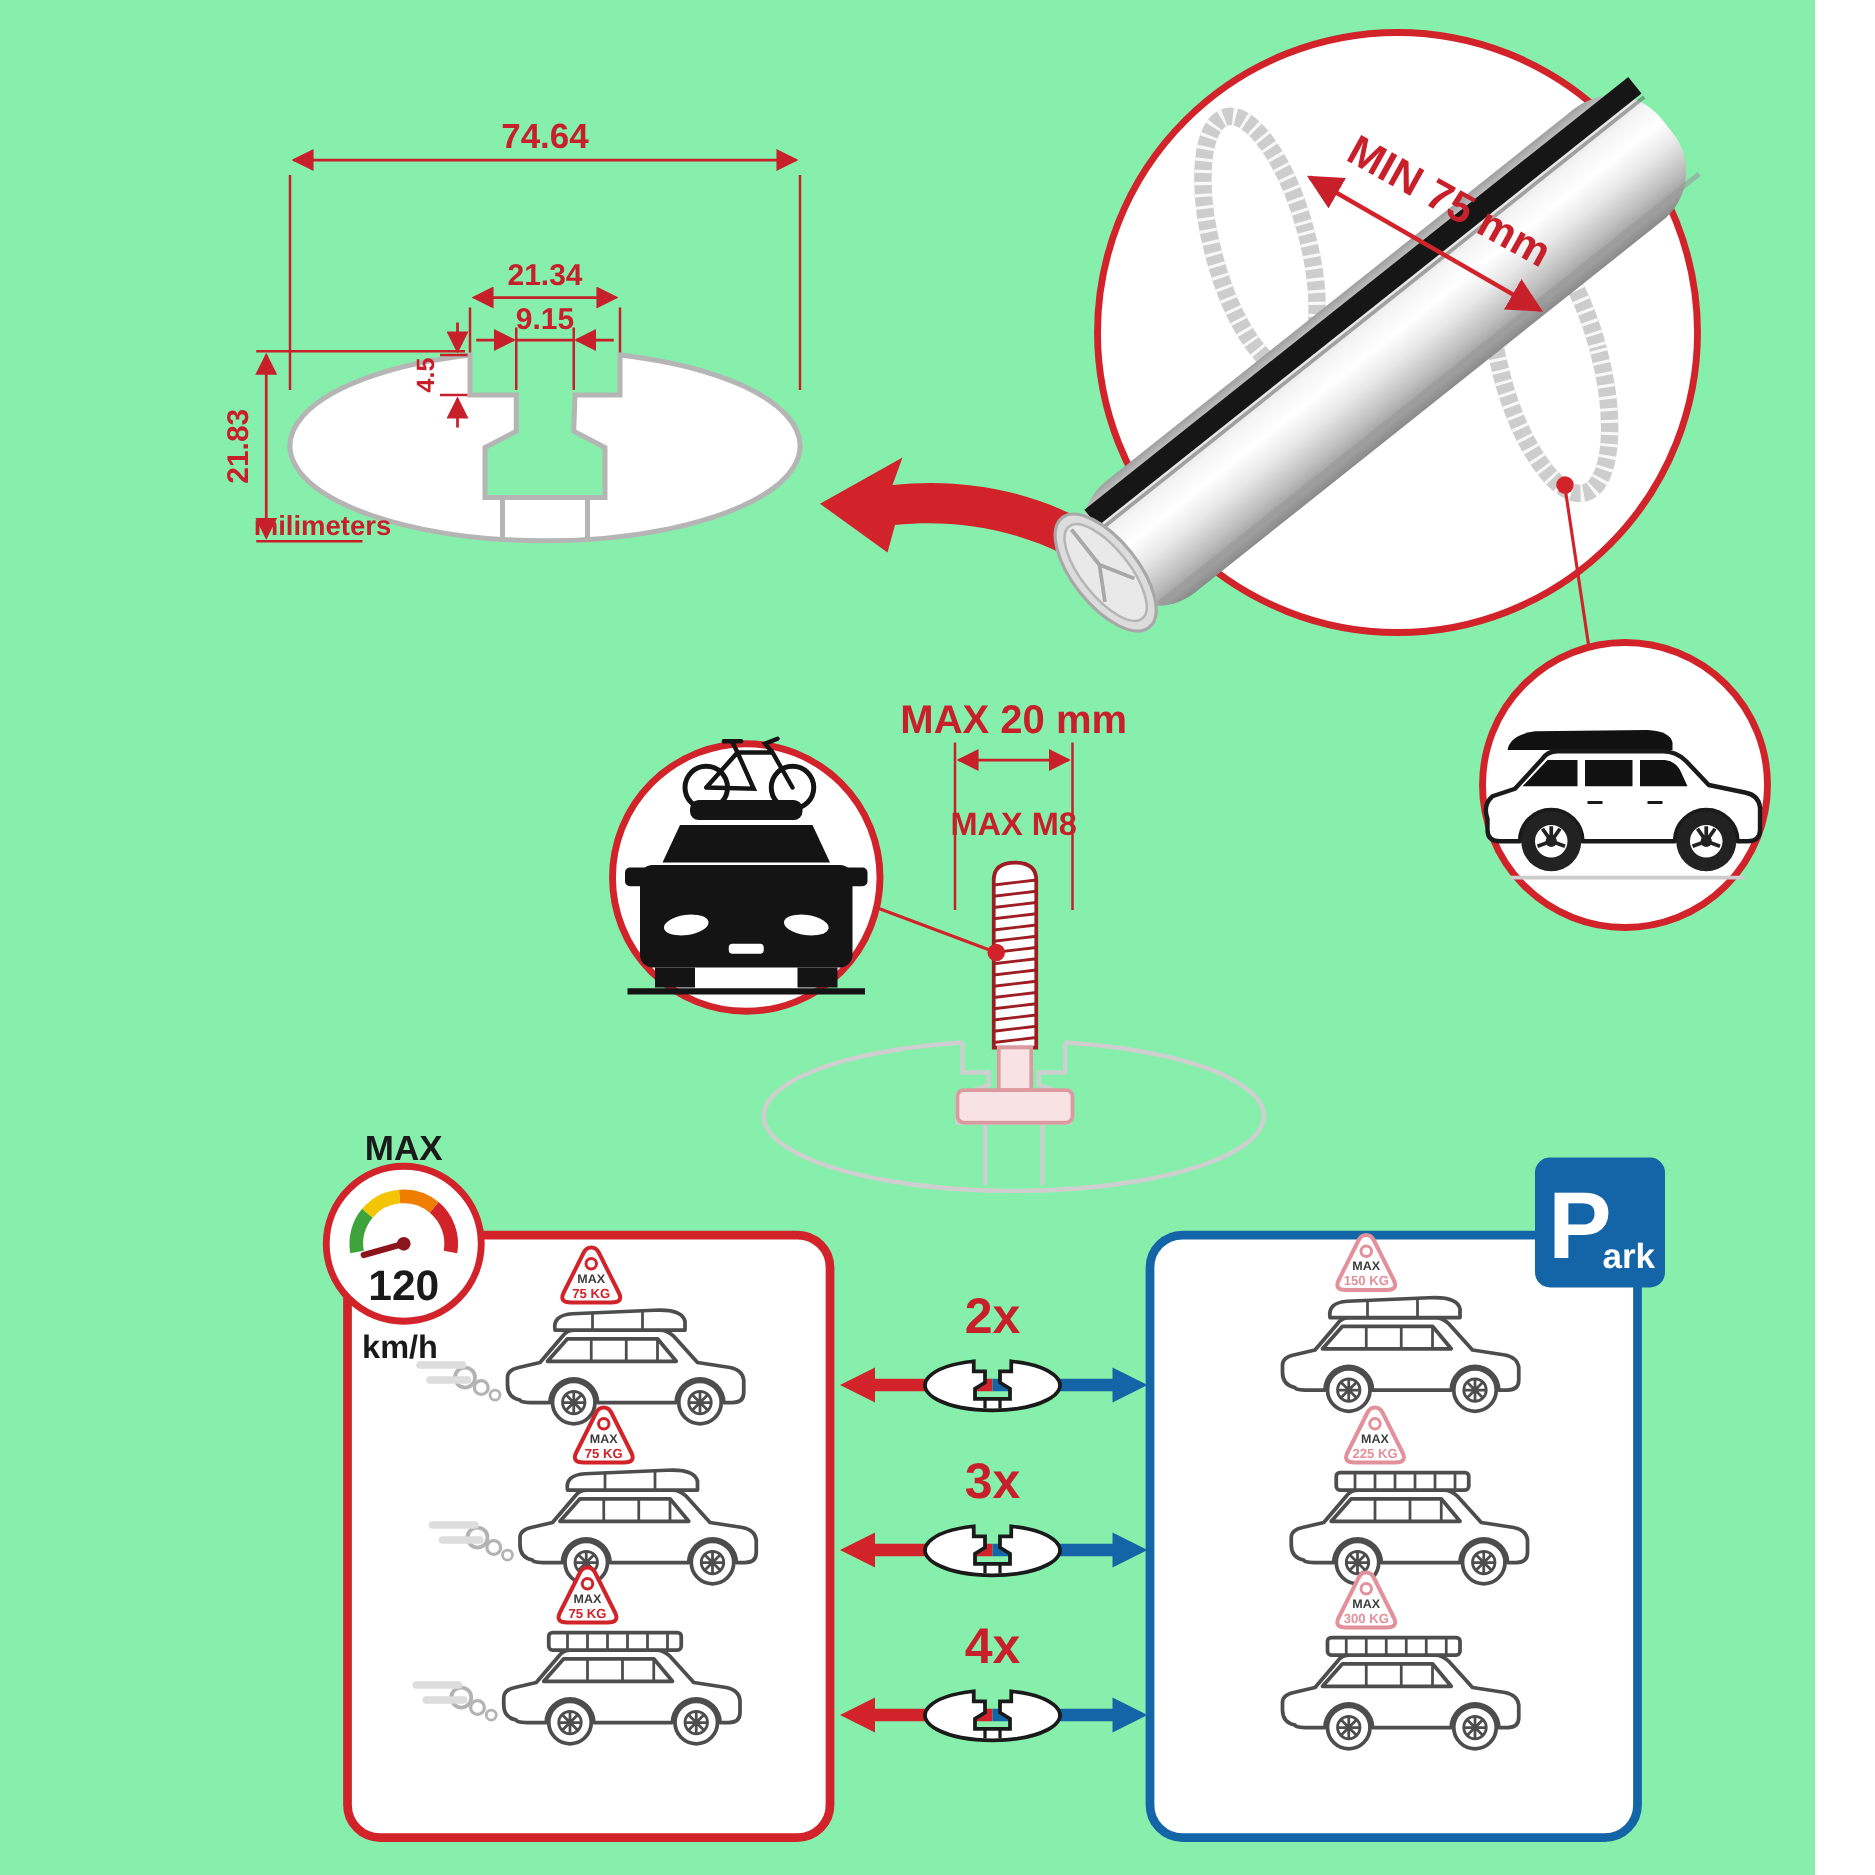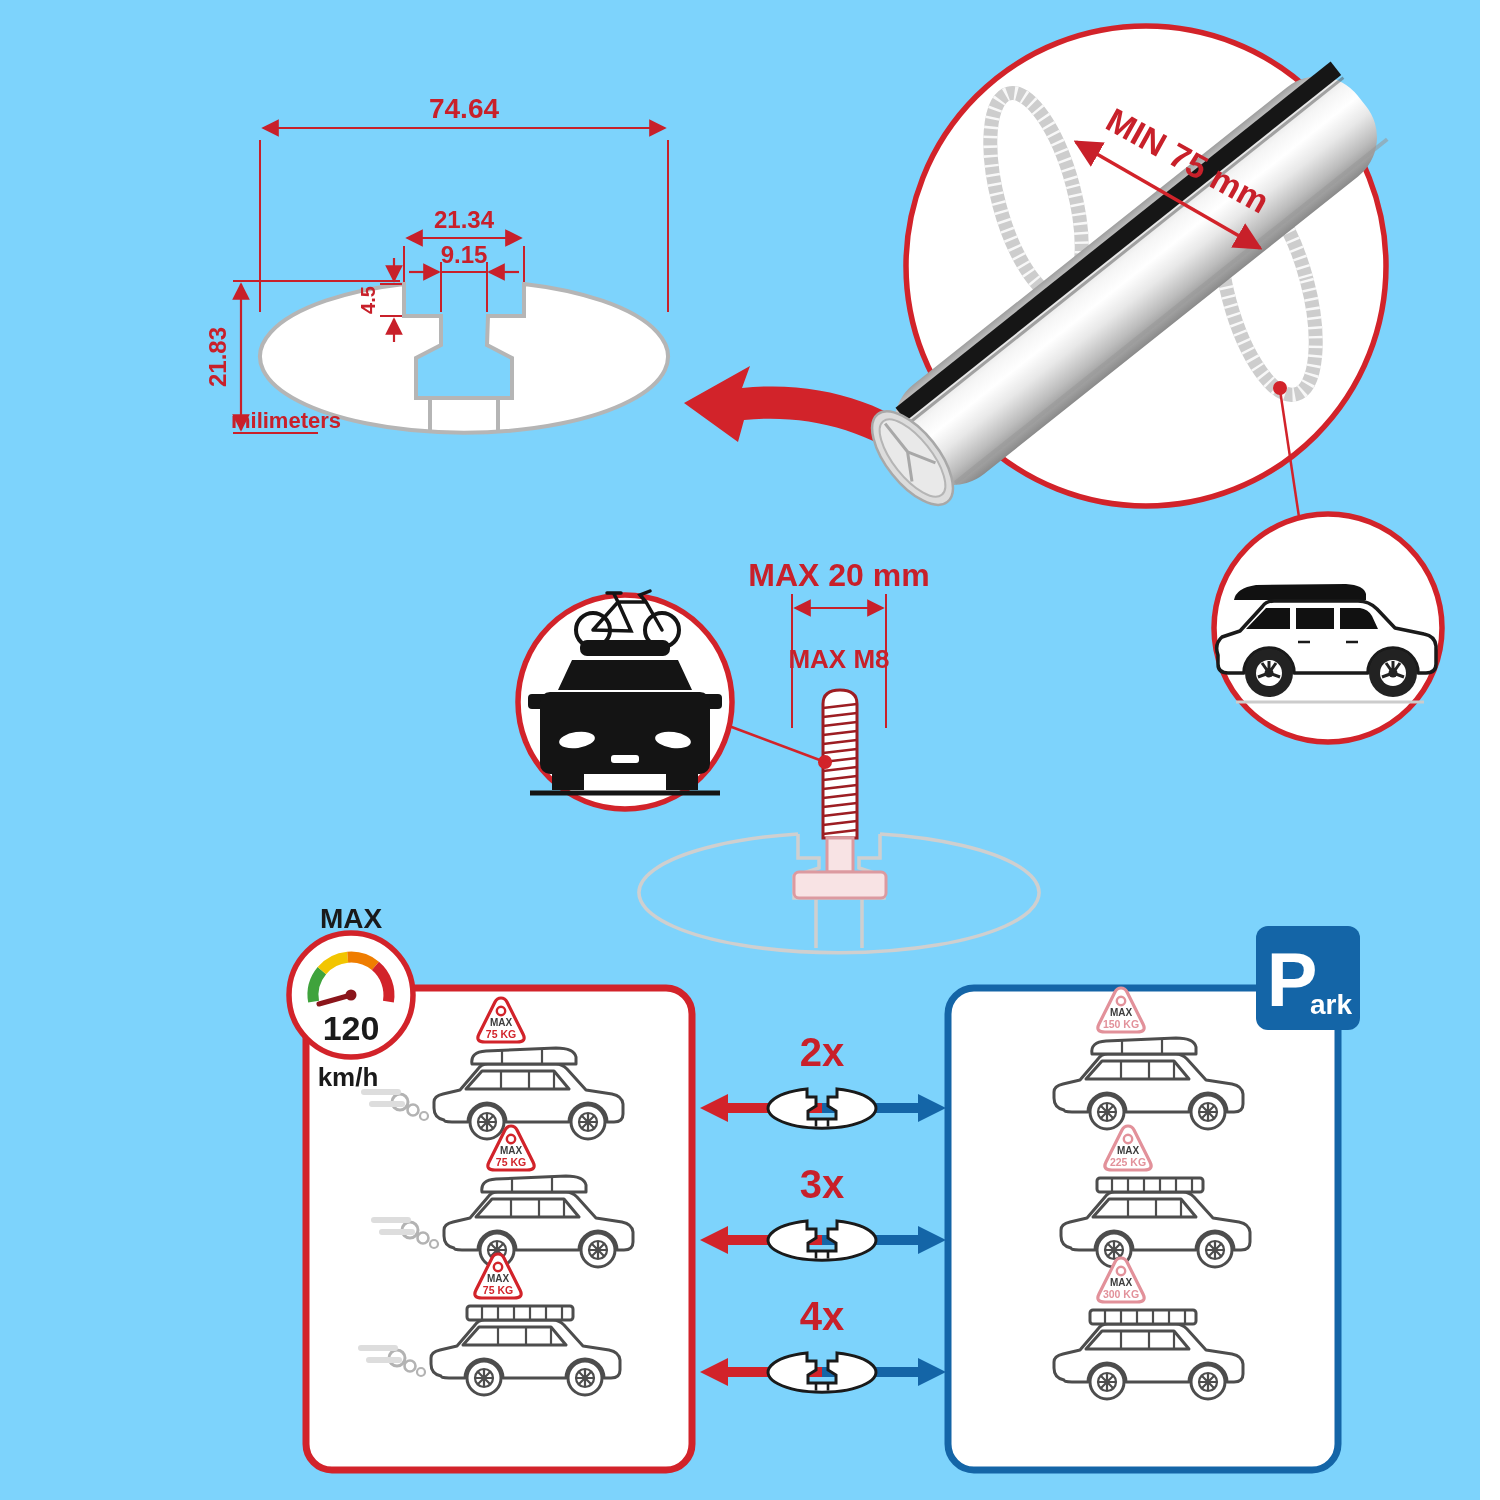--- a/index.html
+++ b/index.html
@@ -1,16 +1,16 @@
 <!DOCTYPE html>
 <html><head>
 <meta charset="utf-8">
 <style>
   html,body{margin:0;padding:0;background:#ffffff;}
-  .canvas{position:relative;width:1452px;height:1500px;background:#7dd3fc;overflow:hidden;padding-left:28px;}
+  .canvas{position:relative;width:1452px;height:1500px;background:#86efac;overflow:hidden;}
   svg text{font-family:"Liberation Sans",sans-serif;font-weight:700;text-anchor:middle;}
   .red{fill:#c8202a;}
   .black{fill:#1a1a1a;}
   .white{fill:#ffffff;}
   .t20{font-size:20px;}.t22{font-size:22px;}.t24{font-size:24px;}.t26{font-size:26px;}
   .t28{font-size:28px;}.t32{font-size:32px;}.t34{font-size:34px;}
   .t40{font-size:40px;}.t76{font-size:76px;}
   .tsign{font-size:10px;fill:#3c3c3c;}
   .tload-red{font-size:10.5px;fill:#d2232a;}
   .tload-pink{font-size:10.5px;fill:#e2919a;}

